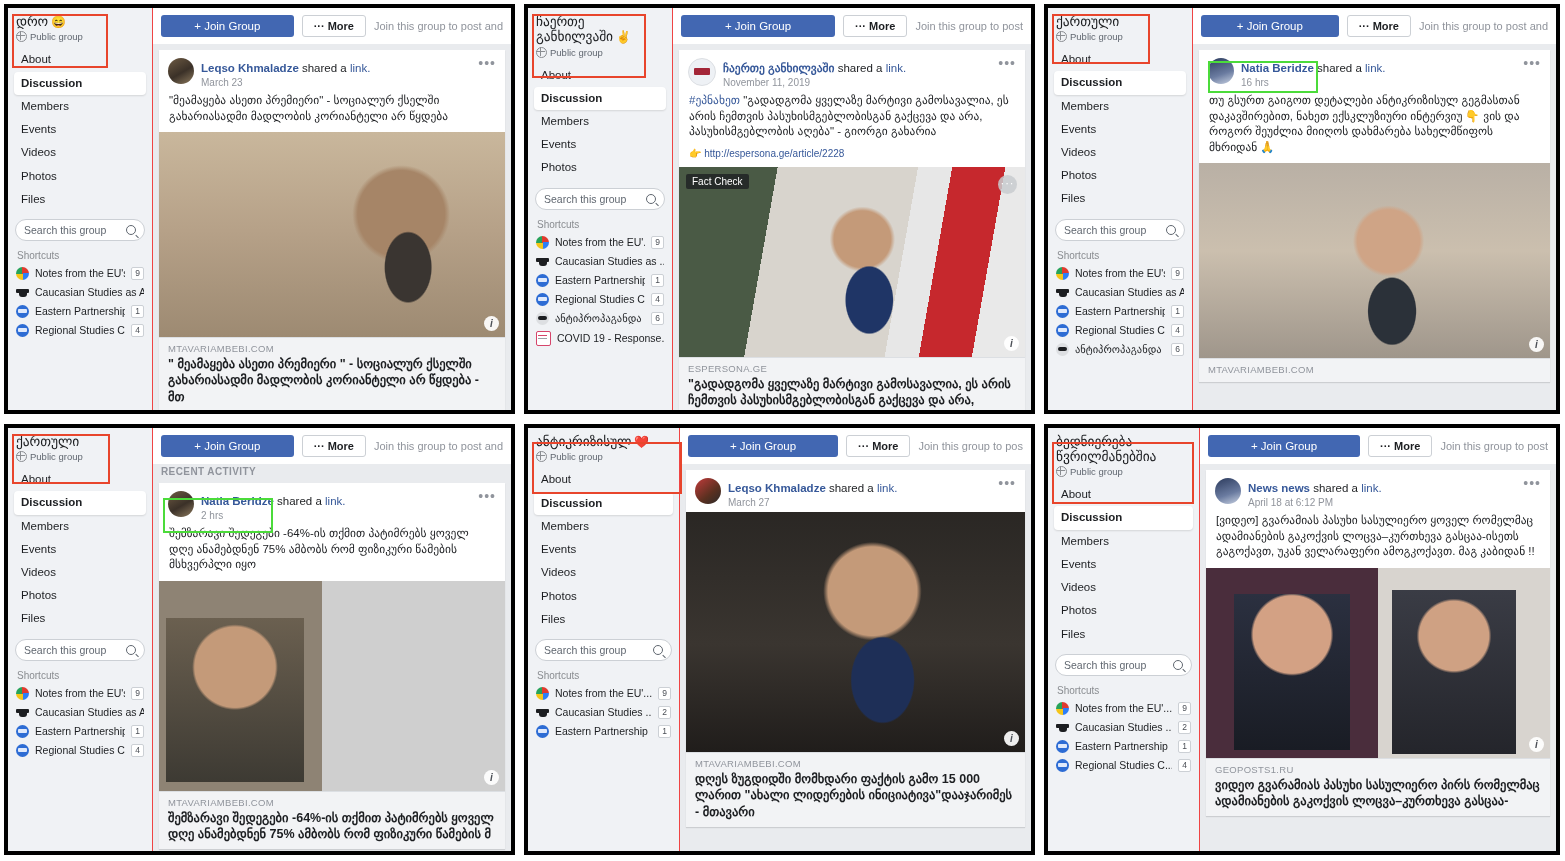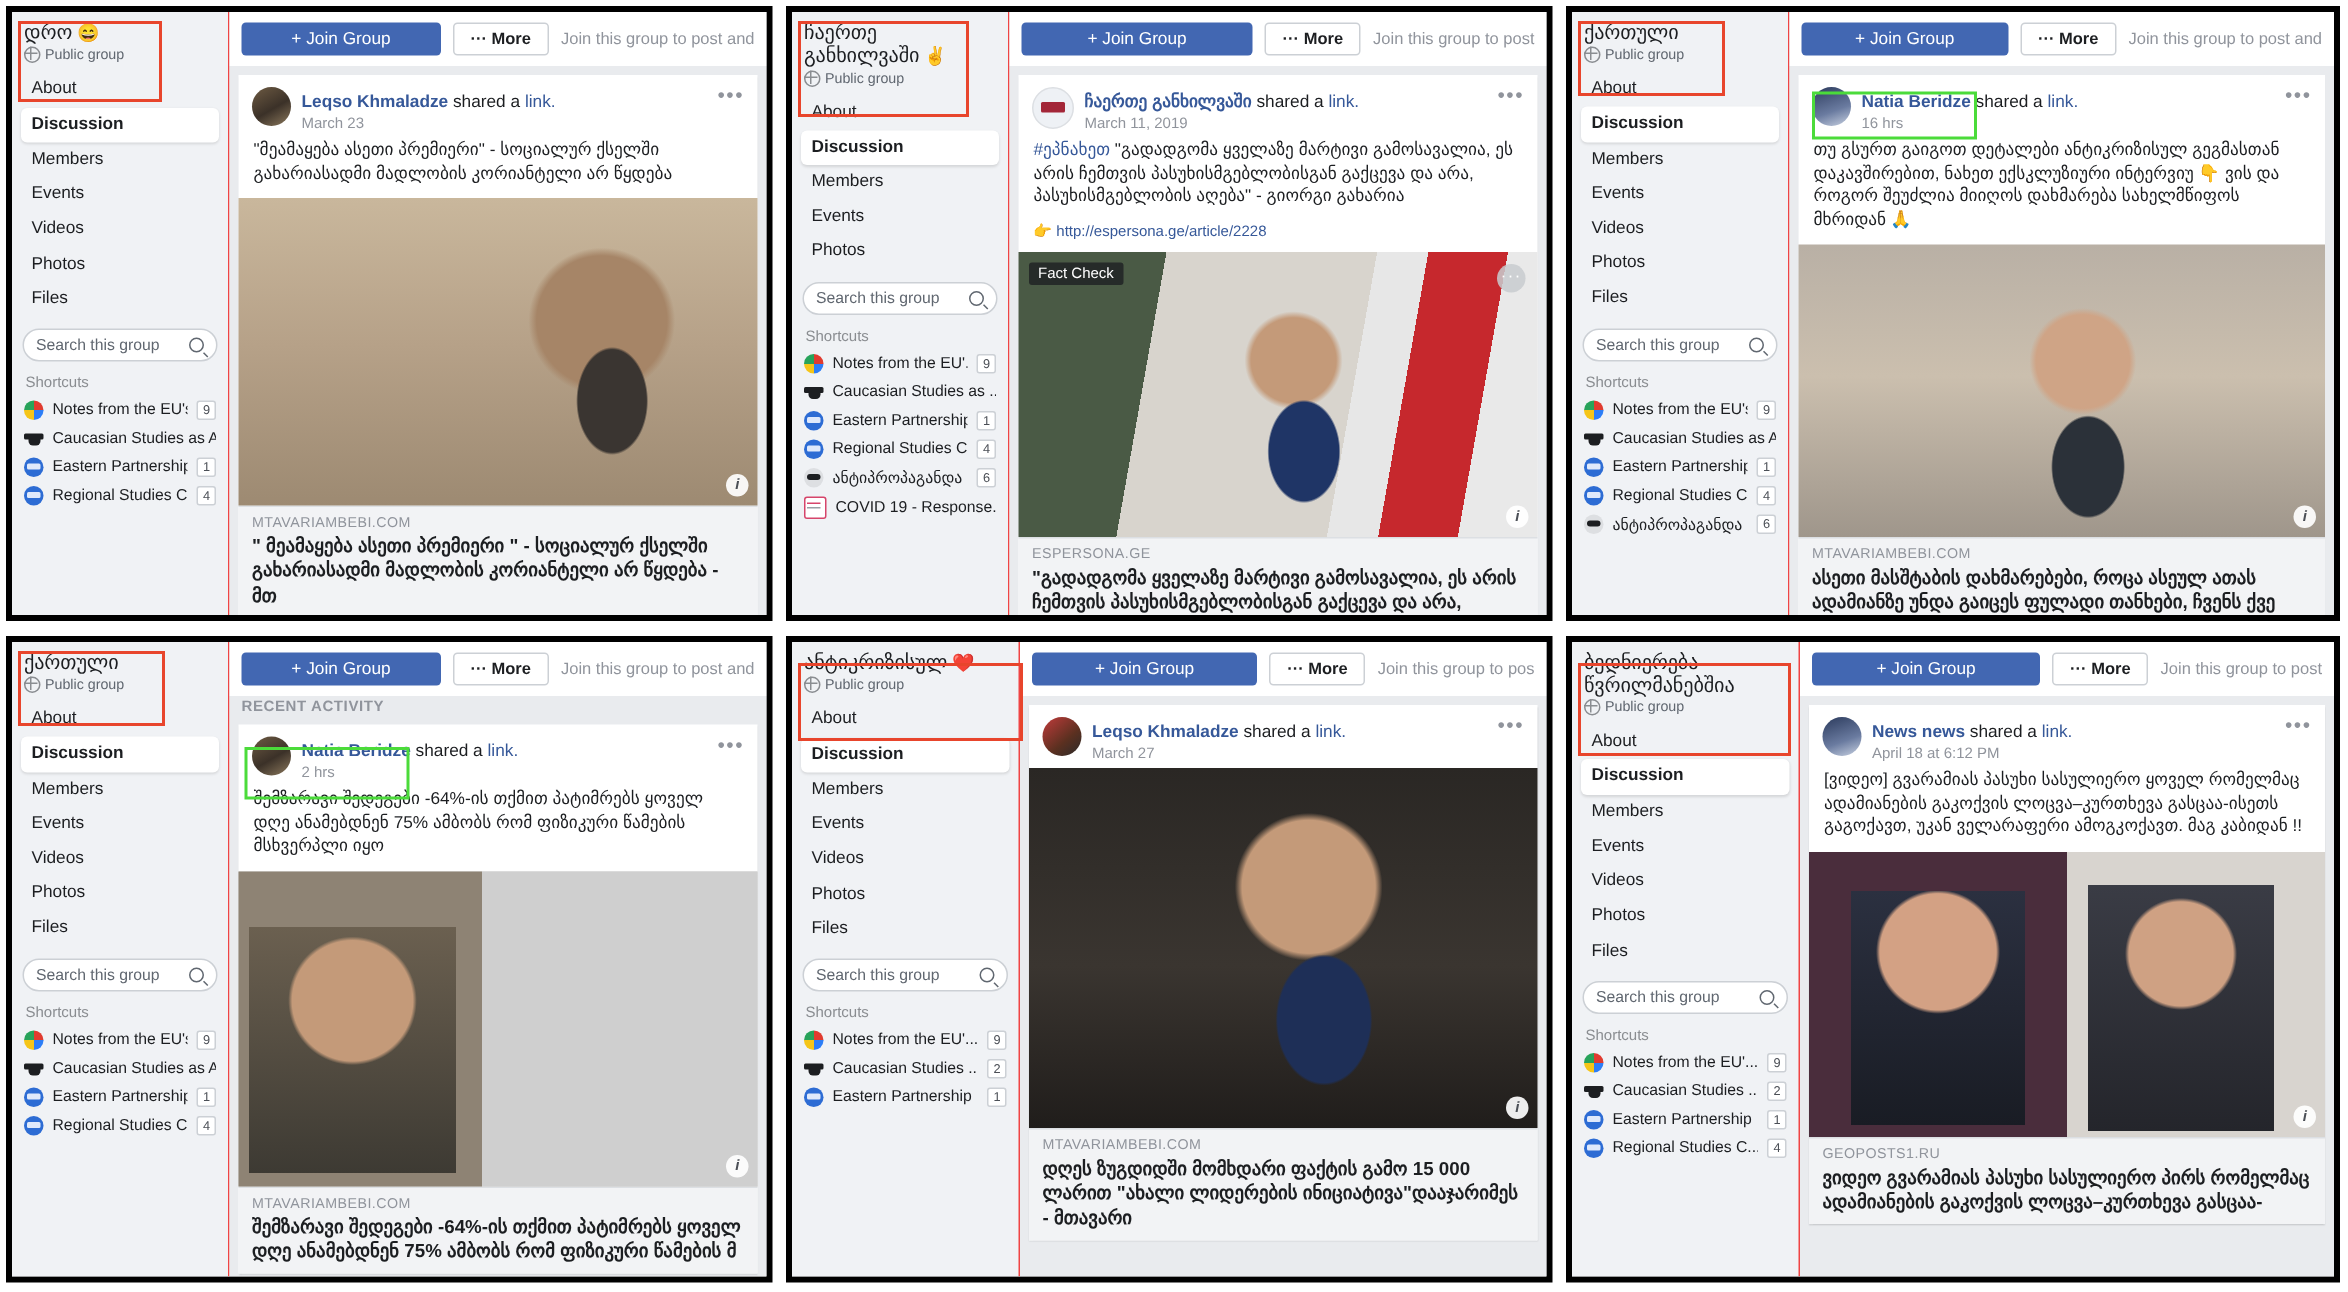--- a/index.html
+++ b/index.html
@@ -246,21 +246,21 @@
           <div class="topbar">
             <div class="joinbtn">+ Join Group</div>
             <div class="morebtn"><span>··· </span><span>More</span></div>
             <div class="tophint">Join this group to post</div>
           </div>
           <div class="card">
             <div class="cardhead">
               <div class="avatar av2"></div>
               <div class="hmeta">
                 <div><span class="hname">ჩაერთე განხილვაში</span><span class="hact"> shared a </span><span class="hact hlink">link.</span></div>
-                <div class="htime">March 11, 2019</div>
+                <div class="htime">November 11, 2019</div>
               </div>
               <div class="dots">•••</div>
             </div>
             <div class="body"><span class="hashtag">#ეპნახეთ</span><span> "გადადგომა ყველაზე მარტივი გამოსავალია, ეს არის ჩემთვის პასუხისმგებლობისგან გაქცევა და არა, პასუხისმგებლობის აღება" - გიორგი გახარია</span></div>
             <div class="urlline">👉 http://espersona.ge/article/2228</div>
             <div class="photo ph-gakharia2" style="height: 190px;">
               <div class="fact">Fact Check</div>
               <div class="vmore">···</div>
               <div class="ibadge">i</div>
             </div>
@@ -336,21 +336,20 @@
                 <div class="htime">16 hrs</div>
               </div>
               <div class="dots">•••</div>
             </div>
             <div class="body"><span>თუ გსურთ გაიგოთ დეტალები ანტიკრიზისულ გეგმასთან დაკავშირებით, ნახეთ ექსკლუზიური ინტერვიუ 👇 ვის და როგორ შეუძლია მიიღოს დახმარება სახელმწიფოს მხრიდან 🙏</span></div>
             <div class="photo ph-bald" style="height: 195px;">
               <div class="ibadge">i</div>
             </div>
             <div class="linkmeta">
               <div class="lsite">MTAVARIAMBEBI.COM</div>
-              <div class="ltitle">ასეთი მასშტაბის დახმარებები, როცა ასეულ ათას ადამიანზე უნდა გაიცეს ფულადი თანხები, ჩვენს ქვე</div>
             </div>
           </div>
         </div>
         <div class="anno-red" style="left: 4px; top: 6px; width: 98px; height: 50px;"></div>
         <div class="anno-green" style="left: 160px; top: 53px; width: 110px; height: 32px;"></div>
       </div>
     </div>
     <div class="cell">
       <div class="panel">
         <div class="side">

